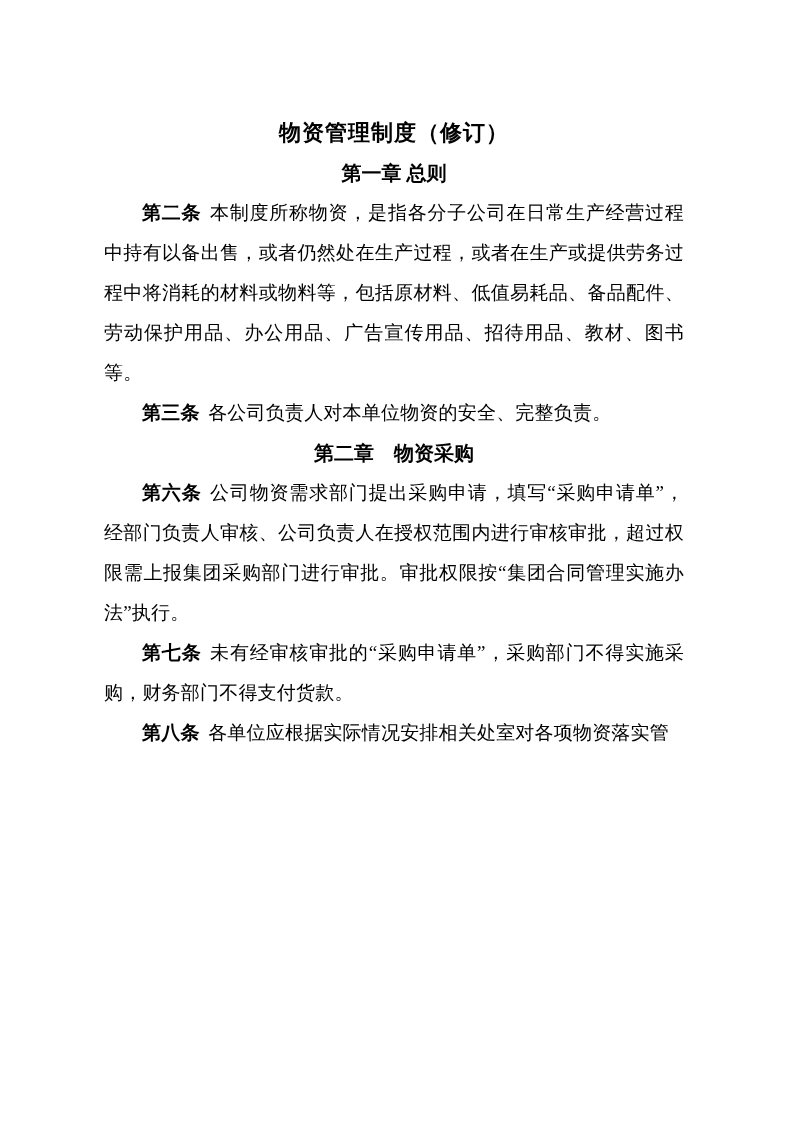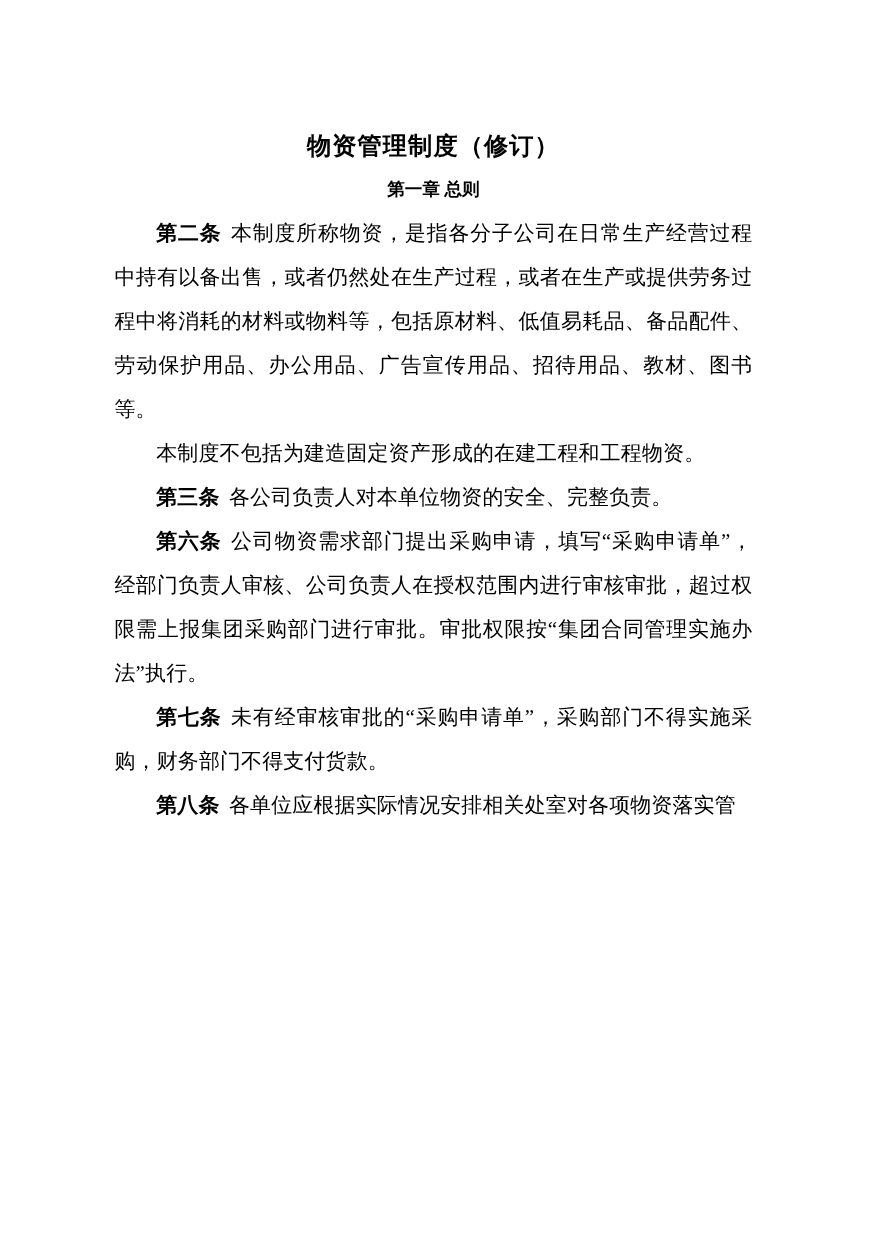--- a/index.html
+++ b/index.html
@@ -21,21 +21,21 @@
   }
   .doc-title {
     font-size: 22px;
     font-weight: bold;
     text-align: center;
     line-height: 40px;
     margin: 0 0 0 0;
     letter-spacing: 1px;
   }
   .chapter {
-    font-size: 16px;
+    font-size: 20px;
     font-weight: bold;
     text-align: center;
     line-height: 40px;
   }
   .para {
     font-size: 19px;
     line-height: 40px;
     text-align: justify;
     text-justify: inter-ideograph;
     text-indent: 2em;
@@ -48,19 +48,19 @@
   }
 </style>
 </head>
 <body>
 
 <div class="page">
   <h1 class="doc-title">物资管理制度（修订）</h1>
   <div>
       <div class="chapter">第一章 总则</div>
       <div class="para"><span class="article-label">第二条</span>本制度所称物资，是指各分子公司在日常生产经营过程中持有以备出售，或者仍然处在生产过程，或者在生产或提供劳务过程中将消耗的材料或物料等，包括原材料、低值易耗品、备品配件、劳动保护用品、办公用品、广告宣传用品、招待用品、教材、图书等。</div>
-      <div class="para">本制度不包括为建造固定资产形成的在建工程和工程物资。</div>
       <div class="para"><span class="article-label">第三条</span>各公司负责人对本单位物资的安全、完整负责。</div>
+      <div class="chapter">第二章　物资采购</div>
       <div class="para"><span class="article-label">第六条</span>公司物资需求部门提出采购申请，填写“采购申请单”，经部门负责人审核、公司负责人在授权范围内进行审核审批，超过权限需上报集团采购部门进行审批。审批权限按“集团合同管理实施办法”执行。</div>
       <div class="para"><span class="article-label">第七条</span>未有经审核审批的“采购申请单”，采购部门不得实施采购，财务部门不得支付货款。</div>
       <div class="para"><span class="article-label">第八条</span>各单位应根据实际情况安排相关处室对各项物资落实管</div>
     </div>
 </div>
 
 </body></html>

